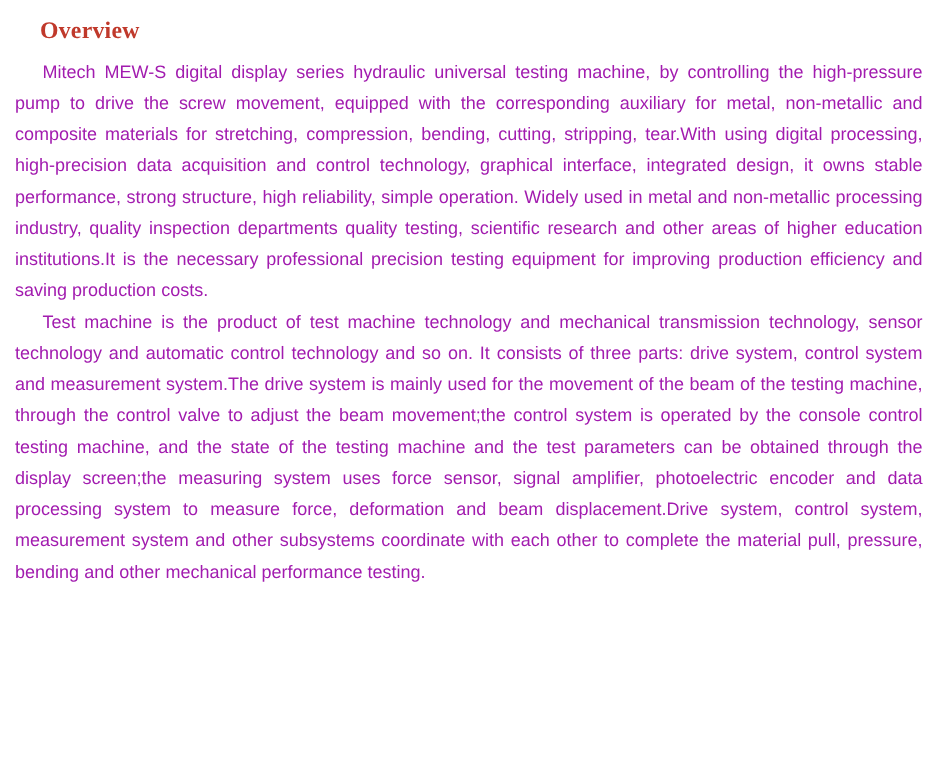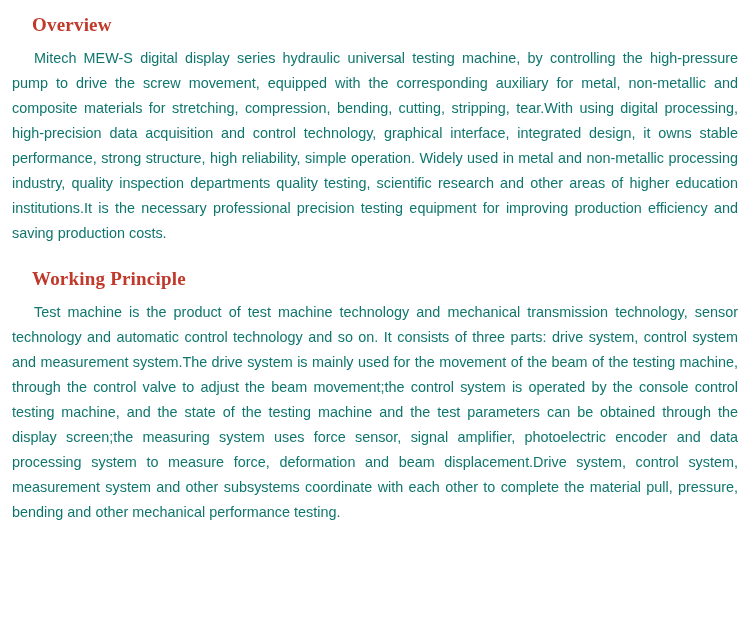--- a/index.html
+++ b/index.html
@@ -36,32 +36,31 @@
     margin-top: 22px;
   }
   p.body-text {
     font-family: "Liberation Sans", sans-serif;
     font-size: 14.4px;
     line-height: 25px;
     text-align: justify;
     text-justify: inter-word;
     margin: 0;
     text-indent: 22px;
-    color: #0f766e;
+    color: #a21caf;
     word-spacing: 0.1px;
   }
 </style>
 </head>
 <body>
 
 <div class="page">
 
   <div class="section">
     <h2 class="heading">Overview</h2>
     <p class="body-text">Mitech MEW-S digital display series hydraulic universal testing machine, by controlling the high-pressure pump to drive the screw movement, equipped with the corresponding auxiliary for metal, non-metallic and composite materials for stretching, compression, bending, cutting, stripping, tear.With using digital processing, high-precision data acquisition and control technology, graphical interface, integrated design, it owns stable performance, strong structure, high reliability, simple operation. Widely used in metal and non-metallic processing industry, quality inspection departments quality testing, scientific research and other areas of higher education institutions.It is the necessary professional precision testing equipment for improving production efficiency and saving production costs.</p>
   </div>
 
   <div class="section">
-    <h2 class="heading second">Working Principle</h2>
     <p class="body-text">Test machine is the product of test machine technology and mechanical transmission technology, sensor technology and automatic control technology and so on. It consists of three parts: drive system, control system and measurement system.The drive system is mainly used for the movement of the beam of the testing machine, through the control valve to adjust the beam movement;the control system is operated by the console control testing machine, and the state of the testing machine and the test parameters can be obtained through the display screen;the measuring system uses force sensor, signal amplifier, photoelectric encoder and data processing system to measure force, deformation and beam displacement.Drive system, control system, measurement system and other subsystems coordinate with each other to complete the material pull, pressure, bending and other mechanical performance testing.</p>
   </div>
 
 </div>
 
 </body></html>

